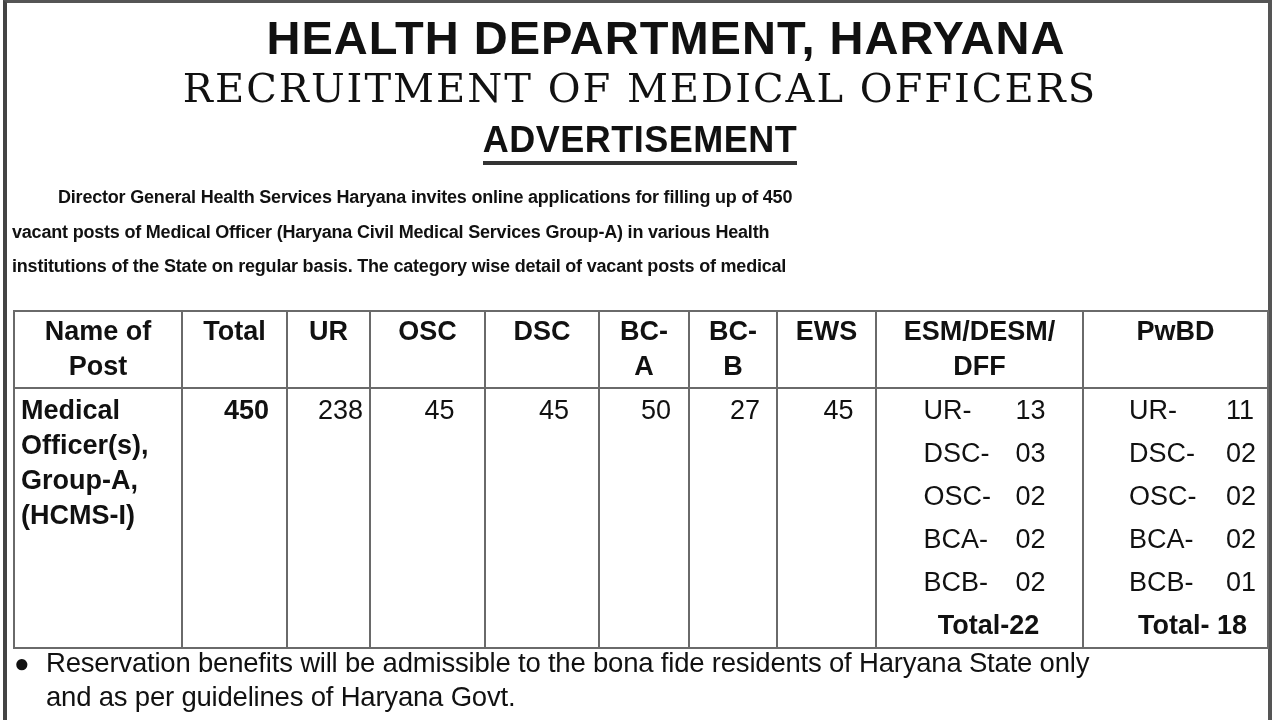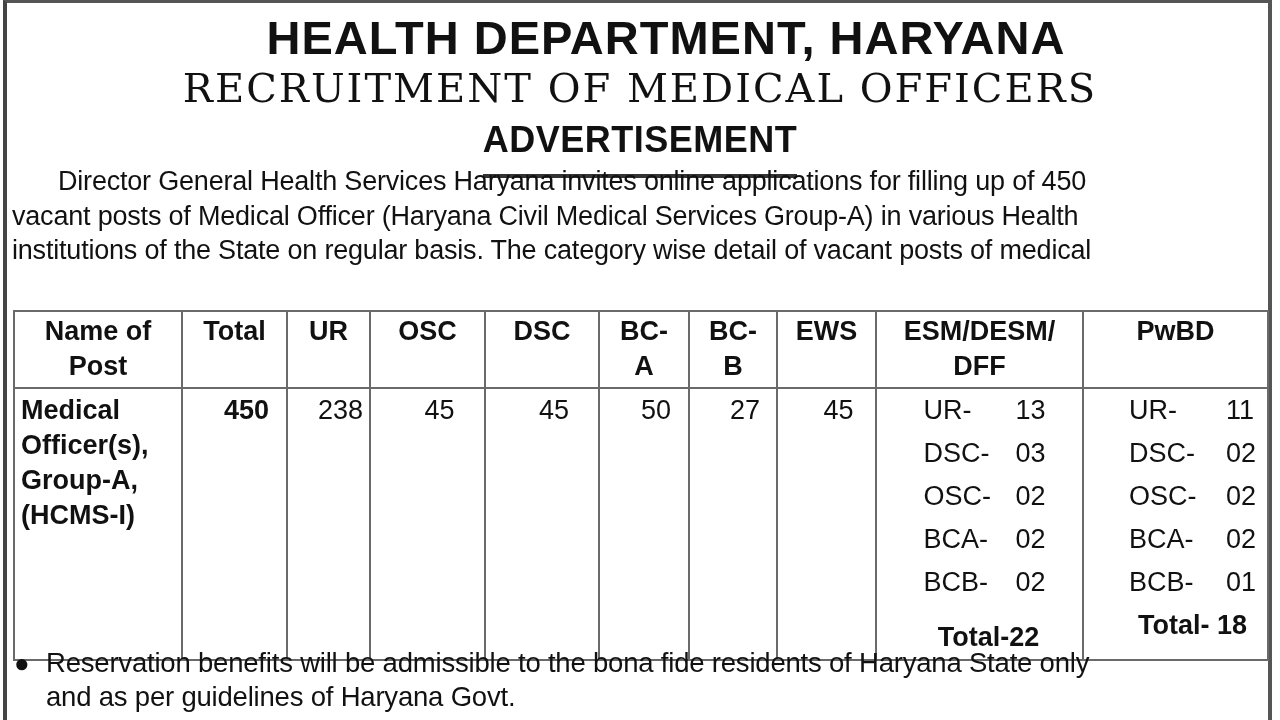--- a/index.html
+++ b/index.html
@@ -26,26 +26,27 @@
     position: absolute; left: 0; width: 1280px; top: 64px; text-align: center;
     font-family: "DejaVu Serif", serif; font-weight: normal;
     font-size: 40px; letter-spacing: 2px; line-height: 48px;
   }
   .title3 {
     position: absolute; left: 0; width: 1280px; top: 120px; text-align: center;
     line-height: 40px;
   }
   .title3 span {
     font-family: "Liberation Sans", sans-serif; font-weight: bold; font-size: 36px;
-    border-bottom: 4px solid #333; padding-bottom: 14px; letter-spacing: 0.5px;
+    border-bottom: 4px solid #333; padding-bottom: 1px; letter-spacing: 0.5px;
   }
   .para {
-    position: absolute; left: 12px; top: 164px; width: 1258px;
-    font-size: 27px; line-height: 34.5px; letter-spacing: -0.2px;
+    position: absolute; left: 12px; top: 180px; width: 1258px;
+    font-size: 18px; line-height: 34.5px; letter-spacing: -0.2px;
     text-align: justify;
+    font-weight: bold;
   }
   .para .l { display: block; white-space: nowrap; }
   .para .indent { padding-left: 46px; }
   .tg { color: #e52222; margin-left: 20px; }
   table.posts {
     position: absolute; left: 13px; top: 310px; width: 1254px; height: 330px;
     border-collapse: collapse; table-layout: fixed;
   }
   table.posts td, table.posts th {
     border: 2px solid #6a6a6a; vertical-align: top; padding: 0;
@@ -138,21 +139,21 @@
               <span>02</span>
             </div>
         <div class="subrow">
               <span class="k">BCA-</span>
               <span>02</span>
             </div>
         <div class="subrow">
               <span class="k">BCB-</span>
               <span>02</span>
             </div>
-        <div class="subtotal" style="padding-left:8px;margin-top:12px;">Total-22</div>
+        <div class="subtotal" style="padding-left:8px;">Total-22</div>
       </div>
     </td>
     <td>
       <div class="sub" style="margin-left:10px;">
         <div class="subrow">
               <span class="k" style="width:97px">UR-</span>
               <span>11</span>
             </div>
         <div class="subrow">
               <span class="k" style="width:97px">DSC-</span>

